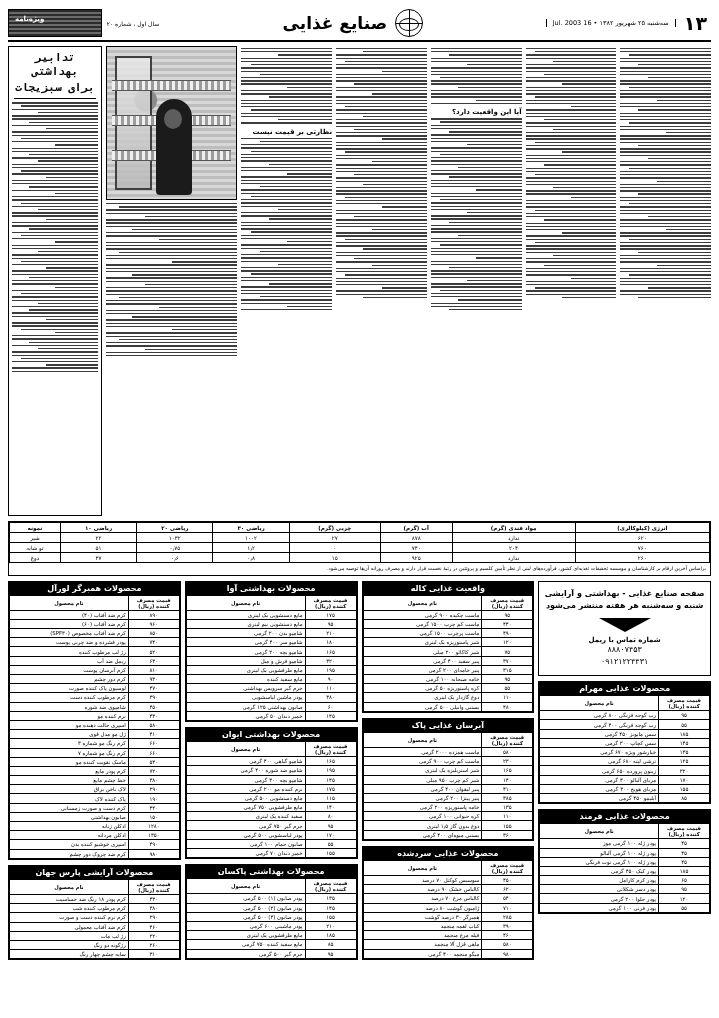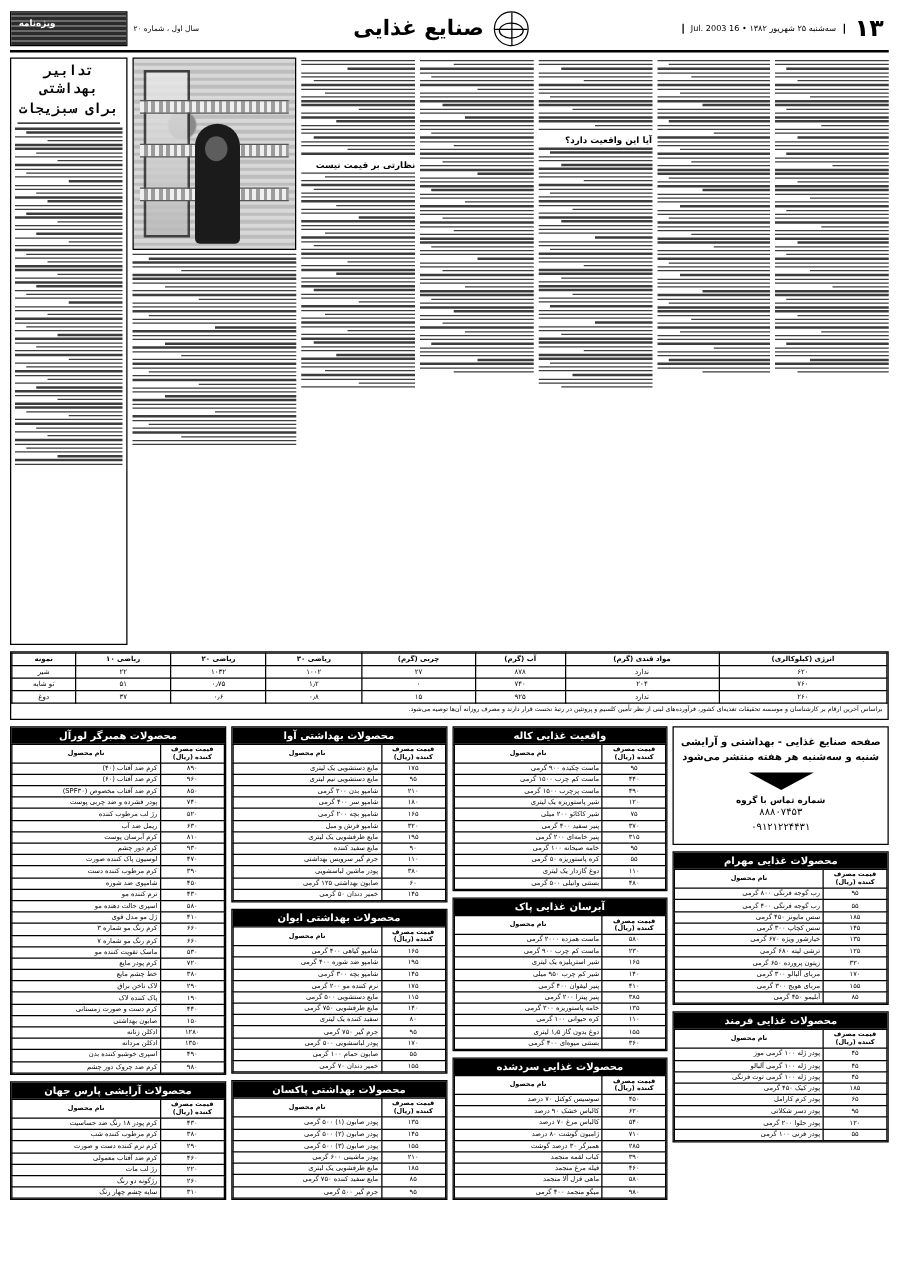--- a/index.html
+++ b/index.html
@@ -736,21 +736,21 @@
     <div class="note">براساس آخرین ارقام بر کارشناسان و موسسه تحقیقات تغذیه‌ای کشور، فرآورده‌های لبنی از نظر تأمین کلسیم و پروتئین در رتبهٔ نخست قرار دارند و مصرف روزانه آن‌ها توصیه می‌شود.</div>
   </div>
 
   <div class="prices">
 
     <div class="pcol">
       <div class="adbox">
         <div class="l1">صفحه صنایع غذایی - بهداشتی و آرایشی</div>
         <div class="l1">شنبه و سه‌شنبه هر هفته منتشر می‌شود</div>
         <div class="tri"></div>
-        <div class="l2">شماره تماس با گروه</div>
+        <div class="l2">شماره تماس با ریمل</div>
         <div class="l3">۸۸۸۰۷۴۵۳</div>
         <div class="l3">۰۹۱۲۱۲۲۴۴۳۱</div>
       </div>
 
       <div class="ptable">
         <div class="hdr">محصولات غذایی مهرام</div>
         <table>
           <tbody>
               <tr>
             <th>قیمت مصرف کننده (ریال)</th>

